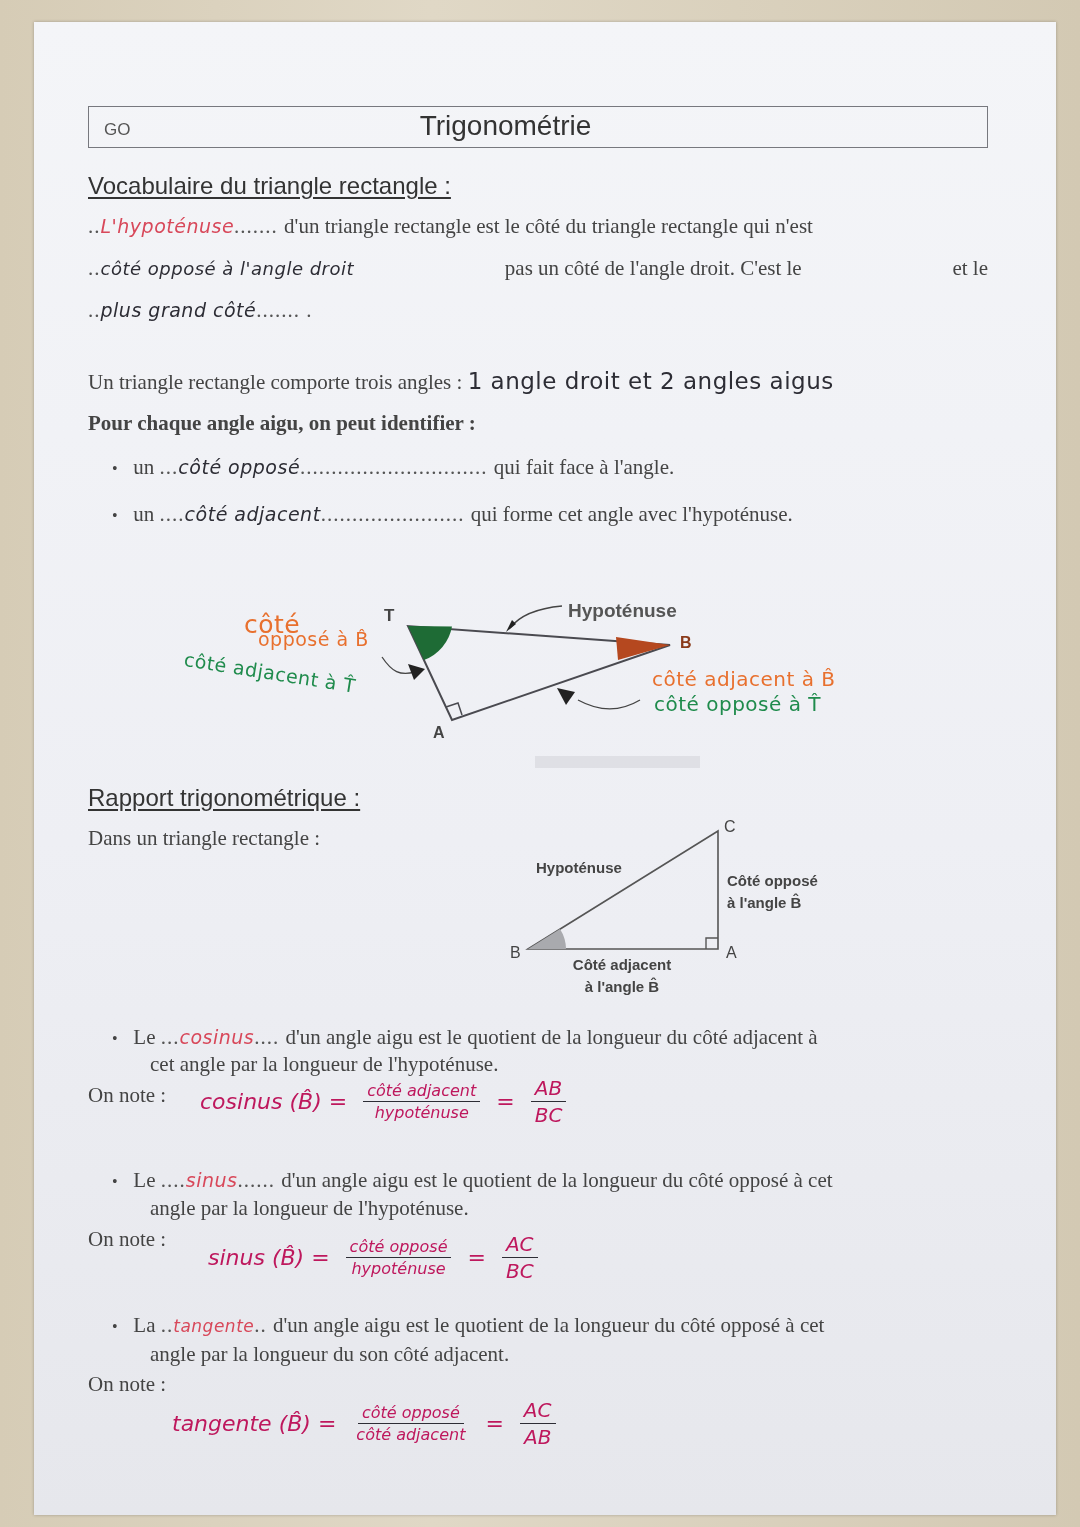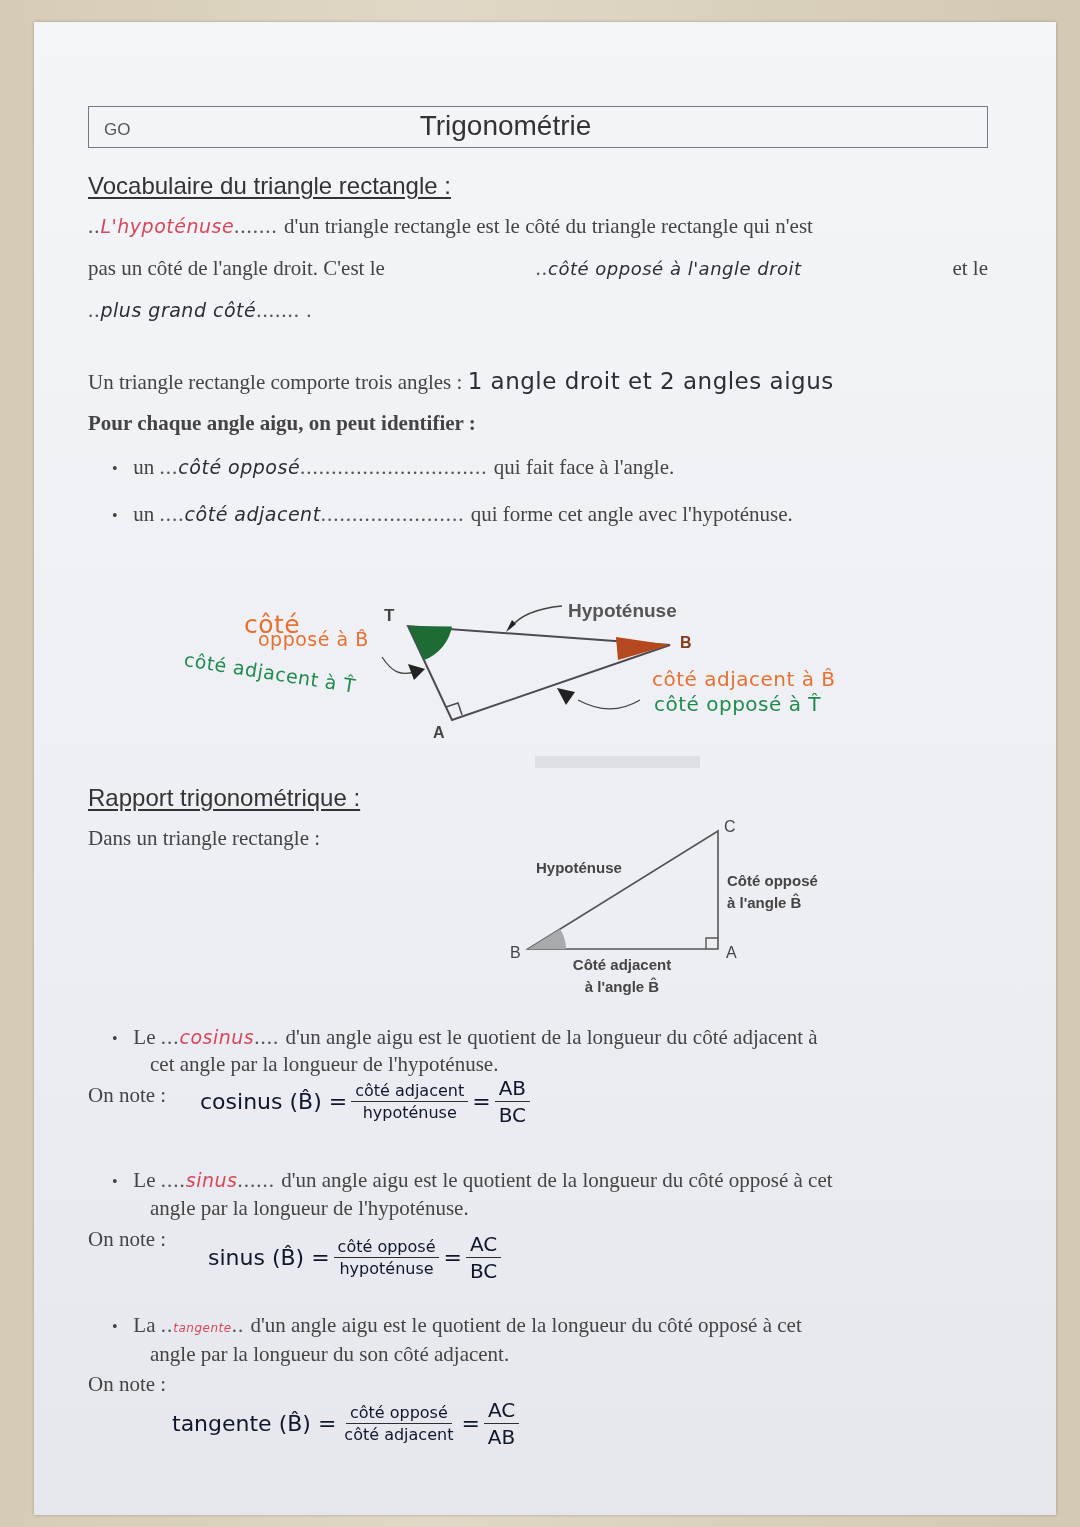--- a/index.html
+++ b/index.html
@@ -42,43 +42,43 @@
     }
     .red { color: #d8485a; }
     .orange { color: #e8702e; }
     .green { color: #1f8b4c; }
     .dots { color: #555; letter-spacing: 1px; }
     .bullet { font-size: 16px; color: #444; }
     .diag-label { font-family: "Liberation Sans", sans-serif; font-size: 16px; color: #444; }
     .frac { display: inline-flex; flex-direction: column; align-items: center; vertical-align: middle; }
     .frac .num { border-bottom: 1.5px solid #2d2d35; padding: 0 4px 1px; }
     .frac .den { padding: 1px 4px 0; }
-    .formula { font-family: "DejaVu Sans", sans-serif; color: #0f172a; display: flex; align-items: center; gap: 4px; }
+    .formula { font-family: "DejaVu Sans", sans-serif; font-style: italic; color: #be185d; display: flex; align-items: center; gap: 16px; }
     .formula .fn { font-size: 22px; }
     .formula .small { font-size: 16px; }
     .formula .big { font-size: 20px; }
   </style>
 </head>
 <body>
 
 <div class="paper"></div>
 
 <div class="abs title-box"></div>
 <div class="abs title-code">GO</div>
 <div class="abs title-text">Trigonométrie</div>
 
 <div class="abs section-h" style="left:88px; top:172px;">Vocabulaire du triangle rectangle :</div>
 
 <div class="abs txt" style="left:88px; top:214px;">
   <span class="dots">..</span><span class="hand red" style="font-size:19px;">L'hypoténuse</span><span class="dots">....... </span><span>d'un triangle rectangle est le côté du triangle rectangle qui n'est</span>
 </div>
 
 <div class="abs txt" style="left:88px; top:256px; width:900px; display:flex; justify-content:space-between;">
+  <span><span class="dots">..</span><span class="hand" style="font-size:18px;">côté opposé à l'angle droit</span></span>
   <span>pas  un  côté  de  l'angle  droit.  C'est  le</span>
-  <span><span class="dots">..</span><span class="hand" style="font-size:18px;">côté opposé à l'angle droit</span></span>
   <span>et  le</span>
 </div>
 
 <div class="abs txt" style="left:88px; top:298px;">
   <span class="dots">..</span><span class="hand" style="font-size:19px;">plus grand côté</span><span class="dots">....... .</span>
 </div>
 
 <div class="abs txt" style="left:88px; top:368px;">
   <span>Un triangle rectangle comporte trois angles :</span>
   <span class="hand" style="font-size:23px; font-style:normal;">1 angle droit et 2 angles aigus</span>
@@ -183,21 +183,21 @@
   <span class="fn">=</span>
   <span class="frac big">
       <span class="num">AC</span>
       <span class="den">BC</span>
     </span>
 </div>
 
 <div class="abs txt" style="left:112px; top:1313px;">
   <span class="bullet">•</span>&nbsp;&nbsp;
   <span>La</span>
-  <span class="dots">..</span><span class="hand red" style="font-size:12px;">tangente</span><span class="dots">.. </span>
+  <span class="dots">..</span><span class="hand red" style="font-size:17px;">tangente</span><span class="dots">.. </span>
   <span>d'un angle aigu est le quotient de la longueur du côté opposé à cet</span>
 </div>
 <div class="abs txt" style="left:150px; top:1342px;">angle par la longueur du son côté adjacent.</div>
 <div class="abs txt" style="left:88px; top:1372px;">On note :</div>
 <div class="abs formula" style="left:172px; top:1398px;">
   <span class="fn">tangente (B̂) =</span>
   <span class="frac small">
       <span class="num">côté opposé</span>
       <span class="den">côté adjacent</span>
     </span>

